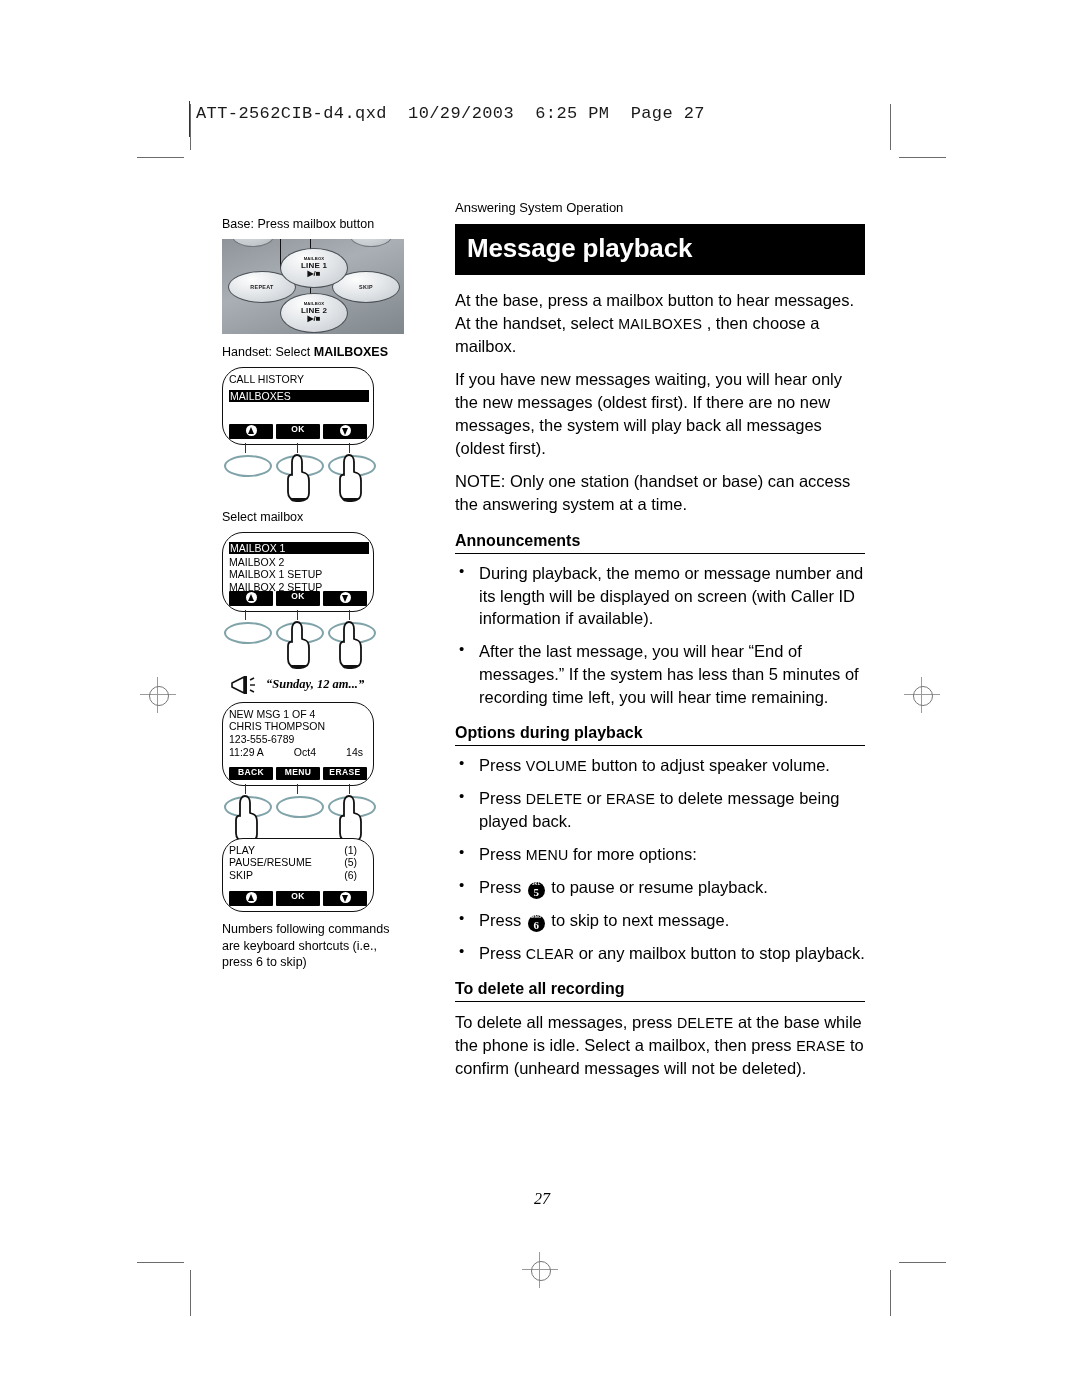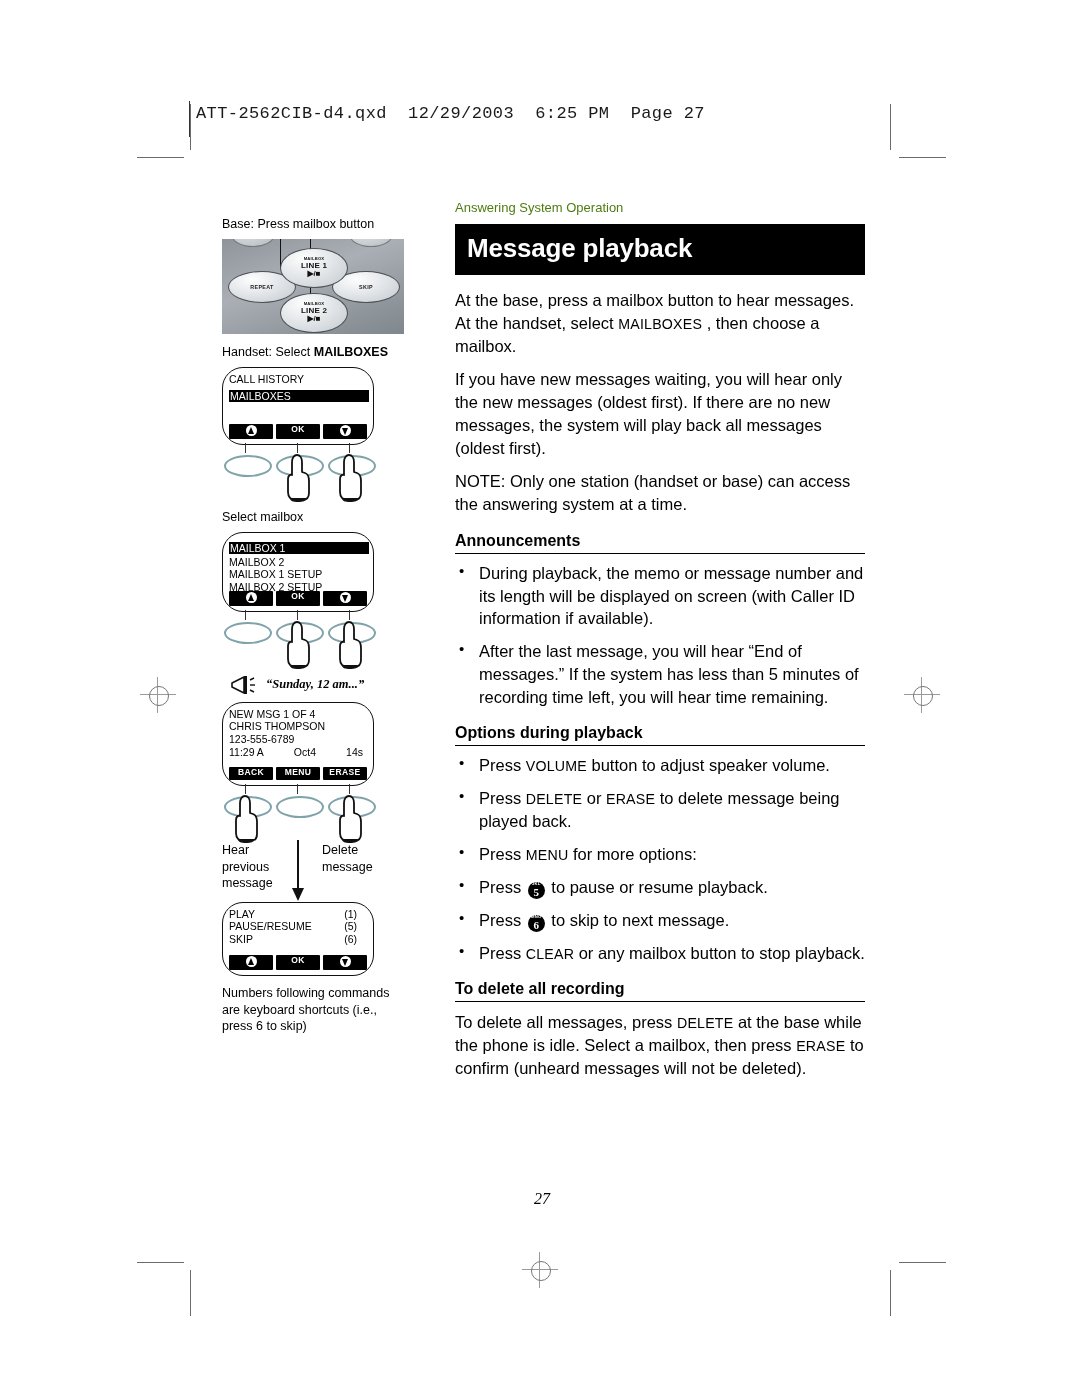--- a/index.html
+++ b/index.html
@@ -157,21 +157,21 @@
 
   
   .right-col {
     position: absolute;
     left: 455px; top: 200px;
     width: 410px;
   }
   .kicker {
     font-family: "Liberation Sans", sans-serif;
     font-size: 13px;
-    color: #4d7c0f;
+    color: #000000;
     margin-bottom: 9px;
   }
   .title-bar {
     background: #000;
     padding: 9px 12px 11px 12px;
     margin-bottom: 14px;
   }
   .title-bar h1 {
     margin: 0;
     color: #fff;
@@ -273,21 +273,21 @@
       <div class="hl"></div>
       <div class="ring"></div>
   </div>
   <div class="reg" style="left:522px; top:1252px;">
     <div class="vl"></div>
       <div class="hl"></div>
       <div class="ring"></div>
   </div>
 
   <div class="header-rule"></div>
-  <div class="film-header">ATT-2562CIB-d4.qxd  12/29/2003  6:25 PM  Page 27</div>
+  <div class="film-header">ATT-2562CIB-d4.qxd  10/29/2003  6:25 PM  Page 27</div>
 
   <div class="left-col">
 
     <div class="cap">Base: Press mailbox button</div>
 
     <div class="base-photo">
       <div class="leader" style="left:58px; top:0; height:30px;"></div>
       <div class="leader" style="left:88px; top:0; height:84px;"></div>
 
       <div class="pill faint" style="left:10px; top:-14px; width:40px; height:20px;"></div>
@@ -433,28 +433,20 @@
       <div class="hand-unit" style="left:106px;">
         <div class="stem"></div>
         <div class="btn-ellipse"></div>
         <svg class="finger" viewBox="0 0 26 50">
           <path d="M12 2 C15 2 17 5 17 9 L17 19 L20 20 C23 21 24 24 24 28 L24 40 C24 45 21 47 17 47 L10 47 C6 47 3 44 3 39 L3 26 C3 23 5 21 7 22 L7 9 C7 5 9 2 12 2 Z" fill="#ffffff" stroke="#111" stroke-width="1.8" stroke-linejoin="round"></path>
           <path d="M5 45 C5 48 8 49 13 49 C18 49 21 48 21 45" fill="#111"></path>
         </svg>
       </div>
     </div>
 
-    <div style="position:relative; height:64px;">
-      <div class="cap" style="position:absolute; left:0; top:0; width:52px;">Hear previous message</div>
-      <div class="cap" style="position:absolute; left:100px; top:0; width:56px;">Delete message</div>
-      <svg width="20" height="62" viewBox="0 0 20 62" style="position:absolute; left:66px; top:-2px;">
-        <line x1="10" y1="0" x2="10" y2="50" stroke="#111" stroke-width="2"></line>
-        <path d="M4 48 L10 61 L16 48 Z" fill="#111"></path>
-      </svg>
-    </div>
 
     <div class="lcd" style="margin-top:-4px; height:74px;">
       <div class="lcd-rowpair" style="width:128px;">
         <span class="lcd-line">PLAY</span>
         <span class="lcd-line">(1)</span>
       </div>
       <div class="lcd-rowpair" style="width:128px;">
         <span class="lcd-line">PAUSE/RESUME</span>
         <span class="lcd-line">(5)</span>
       </div>

